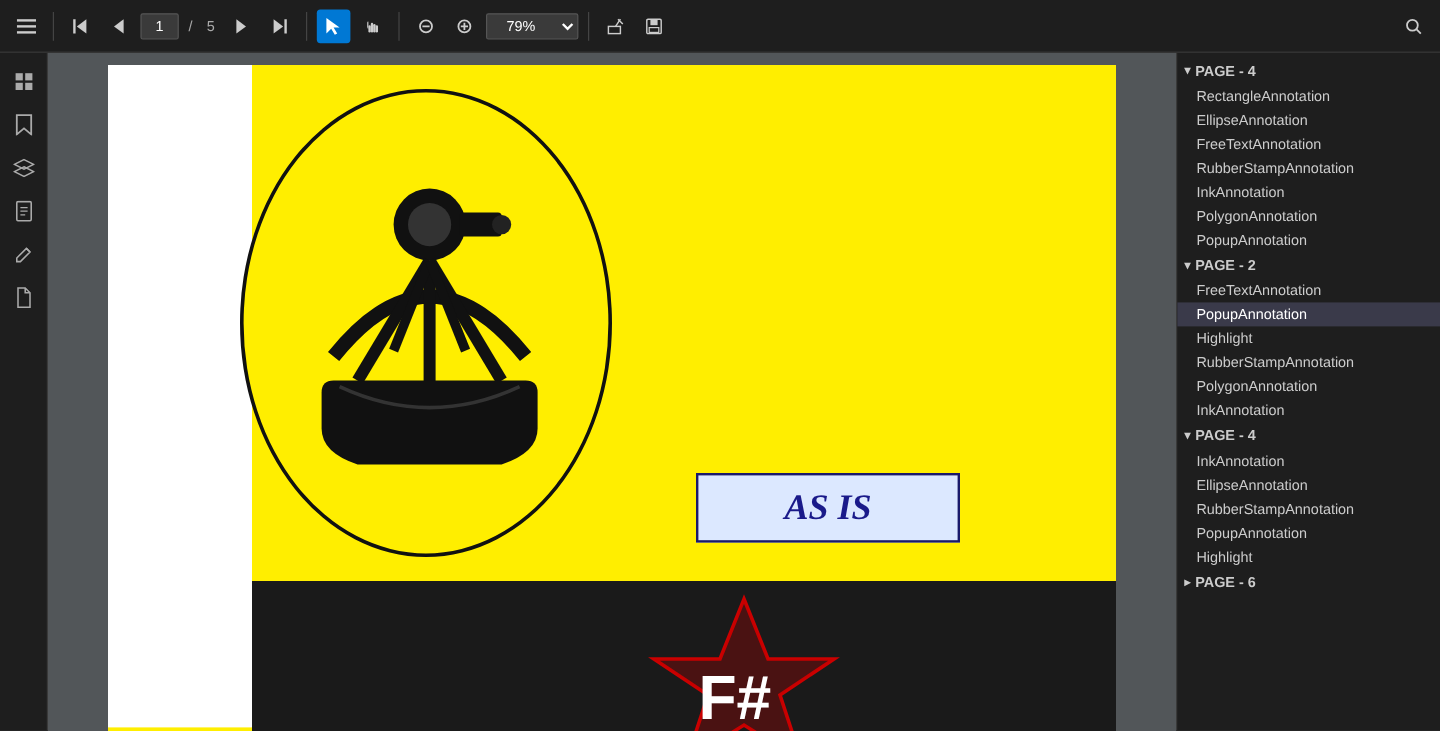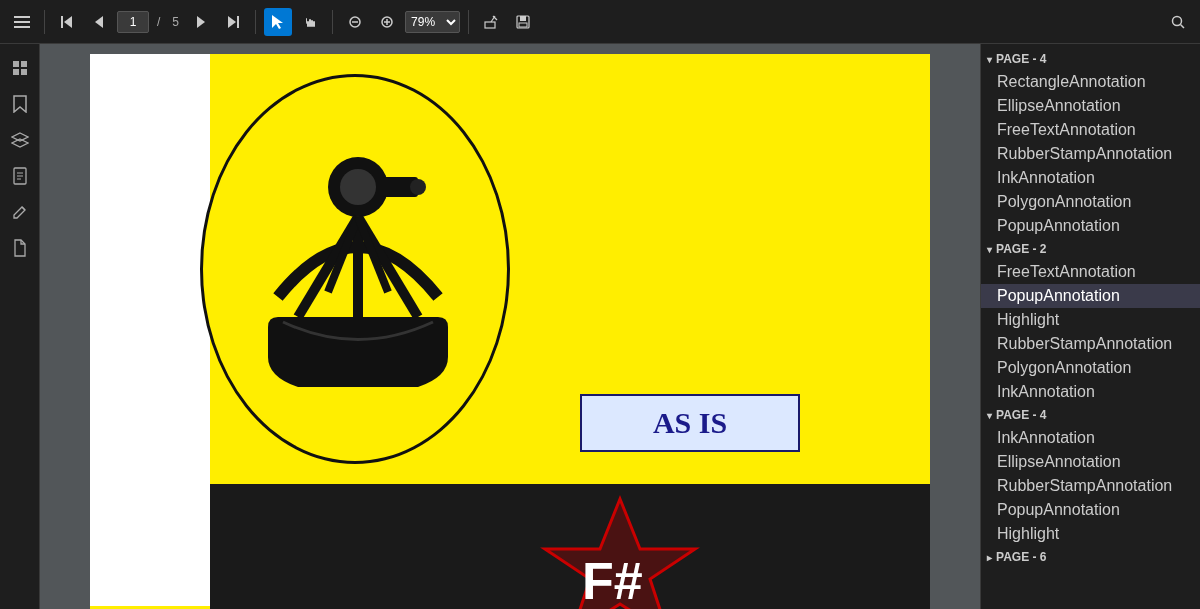--- a/index.html
+++ b/index.html
@@ -36,21 +36,21 @@
       border-radius: 2px;
     }
     .page-info { color: #aaa; font-size: 12px; margin: 0 4px; }
     .zoom-select {
       height: 22px;
       background: #3a3a3a;
       border: 1px solid #555;
       color: #fff;
       font-size: 12px;
       border-radius: 2px;
-      padding: 0 1px;
+      padding: 0 12px;
     }
     .toolbar-active {
       background: #0078d4;
     }
 
     
     .main-area {
       display: flex;
       flex: 1;
       overflow: hidden;
@@ -121,21 +121,21 @@
     .right-panel {
       width: 220px;
       background: #1e1e1e;
       border-left: 1px solid #3a3a3a;
       overflow-y: auto;
       flex-shrink: 0;
       padding: 4px 0;
     }
     .tree-item {
       padding: 3px 0 3px 16px;
-      font-size: 16px;
+      font-size: 12px;
       color: #cccccc;
       cursor: pointer;
       white-space: nowrap;
     }
     .tree-item.selected { background: #3a3a4a; color: #fff; }
     .tree-group-header {
       padding: 4px 0 4px 6px;
       font-size: 12px;
       font-weight: bold;
       color: #cccccc;
@@ -321,21 +321,21 @@
             <line x1="140" y1="120" x2="110" y2="195" stroke="#111" stroke-width="8"></line>
             <line x1="140" y1="120" x2="170" y2="195" stroke="#111" stroke-width="8"></line>
 
             <path d="M60,220 L220,220 Q230,220 230,230 L230,260 Q230,280 200,290 L80,290 Q50,280 50,260 L50,230 Q50,220 60,220 Z" fill="#111"></path>
 
             <path d="M65,225 Q140,260 215,225" fill="none" stroke="#333" stroke-width="3"></path>
           </svg>
         </div>
 
         <div style="position:absolute;top:340px;left:370px;width:220px;height:58px;border:2px solid #1a1a6a;background:#dce8ff;display:flex;align-items:center;justify-content:center;">
-          <span style="font-size:30px;font-weight:bold;color:#1a1a8a;font-family:Georgia,serif;">AS IS</span>
+          <span style="font-size:30px;font-style:italic;font-weight:bold;color:#1a1a8a;font-family:Georgia,serif;">AS IS</span>
         </div>
       </div>
 
       <div style="position:absolute;top:430px;left:120px;width:720px;height:160px;background:#1a1a1a;">
 
         <div style="position:absolute;left:310px;top:10px;width:200px;height:145px;">
           
           <svg viewBox="0 0 200 160" width="200" height="160">
             <polygon points="100,5 120,55 175,55 130,85 148,140 100,110 52,140 70,85 25,55 80,55" fill="none" stroke="#cc0000" stroke-width="3"></polygon>
             <polygon points="100,5 120,55 175,55 130,85 148,140 100,110 52,140 70,85 25,55 80,55" fill="#bb0000" opacity="0.3"></polygon>

